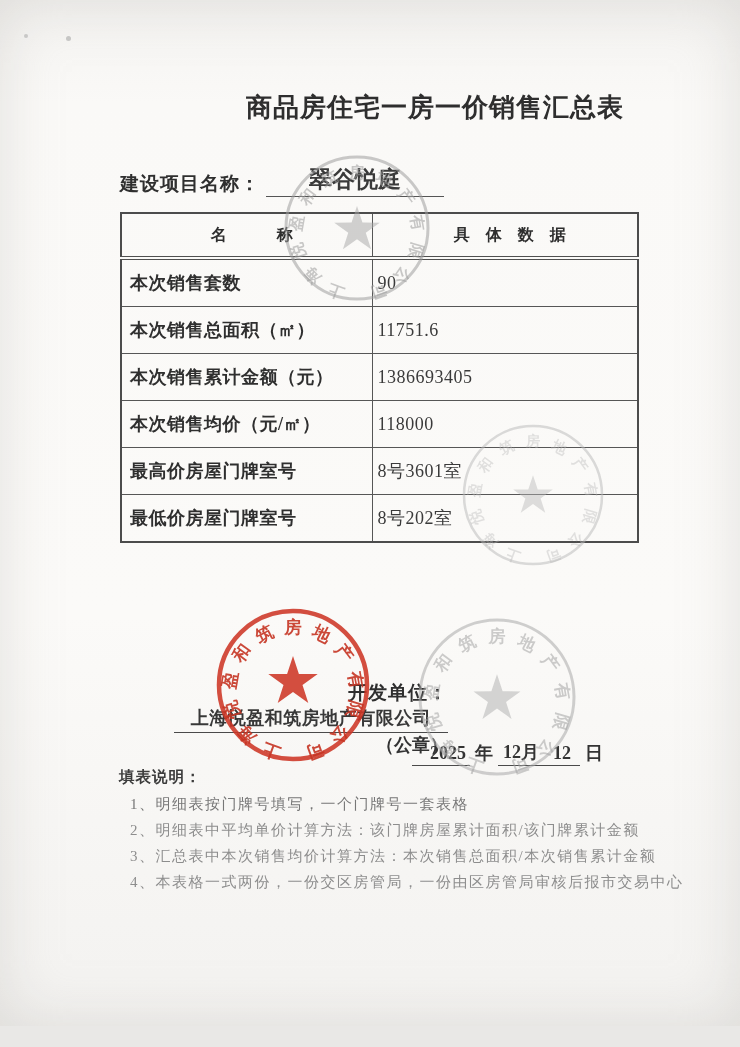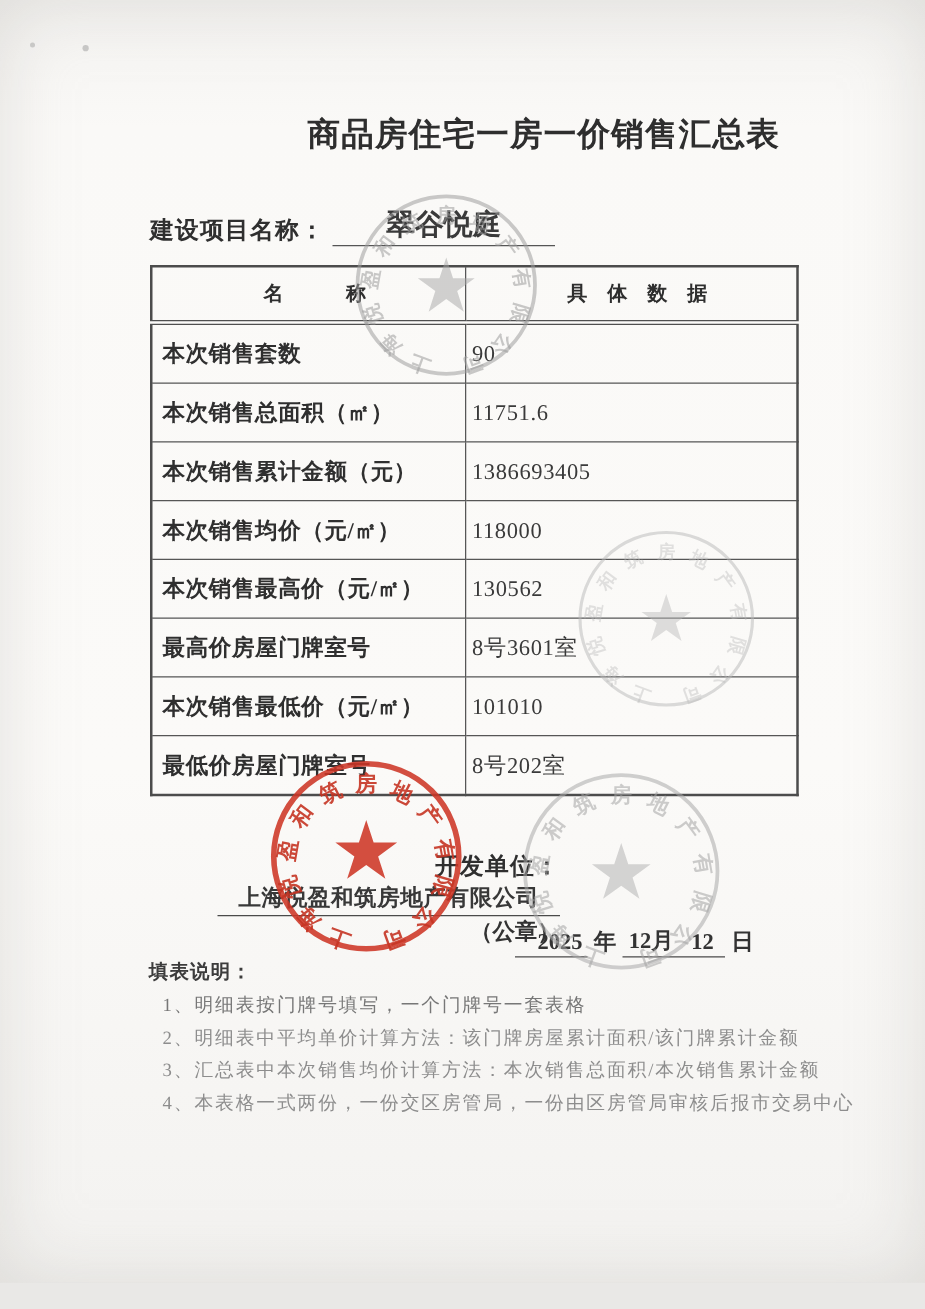--- a/index.html
+++ b/index.html
@@ -141,30 +141,22 @@
       </tr>
       <tr>
         <td class="cell-label">本次销售累计金额（元）</td>
         <td class="cell-value">1386693405</td>
       </tr>
       <tr>
         <td class="cell-label">本次销售均价（元/㎡）</td>
         <td class="cell-value">118000</td>
       </tr>
       <tr>
-        <td class="cell-label">本次销售最高价（元/㎡）</td>
-        <td class="cell-value">130562</td>
-      </tr>
-      <tr>
         <td class="cell-label">最高价房屋门牌室号</td>
         <td class="cell-value">8号3601室</td>
-      </tr>
-      <tr>
-        <td class="cell-label">本次销售最低价（元/㎡）</td>
-        <td class="cell-value">101010</td>
       </tr>
       <tr>
         <td class="cell-label">最低价房屋门牌室号</td>
         <td class="cell-value">8号202室</td>
       </tr>
     </tbody>
   </table>
 
   <div class="dev-row">
     <span class="dev-label">开发单位：</span>

